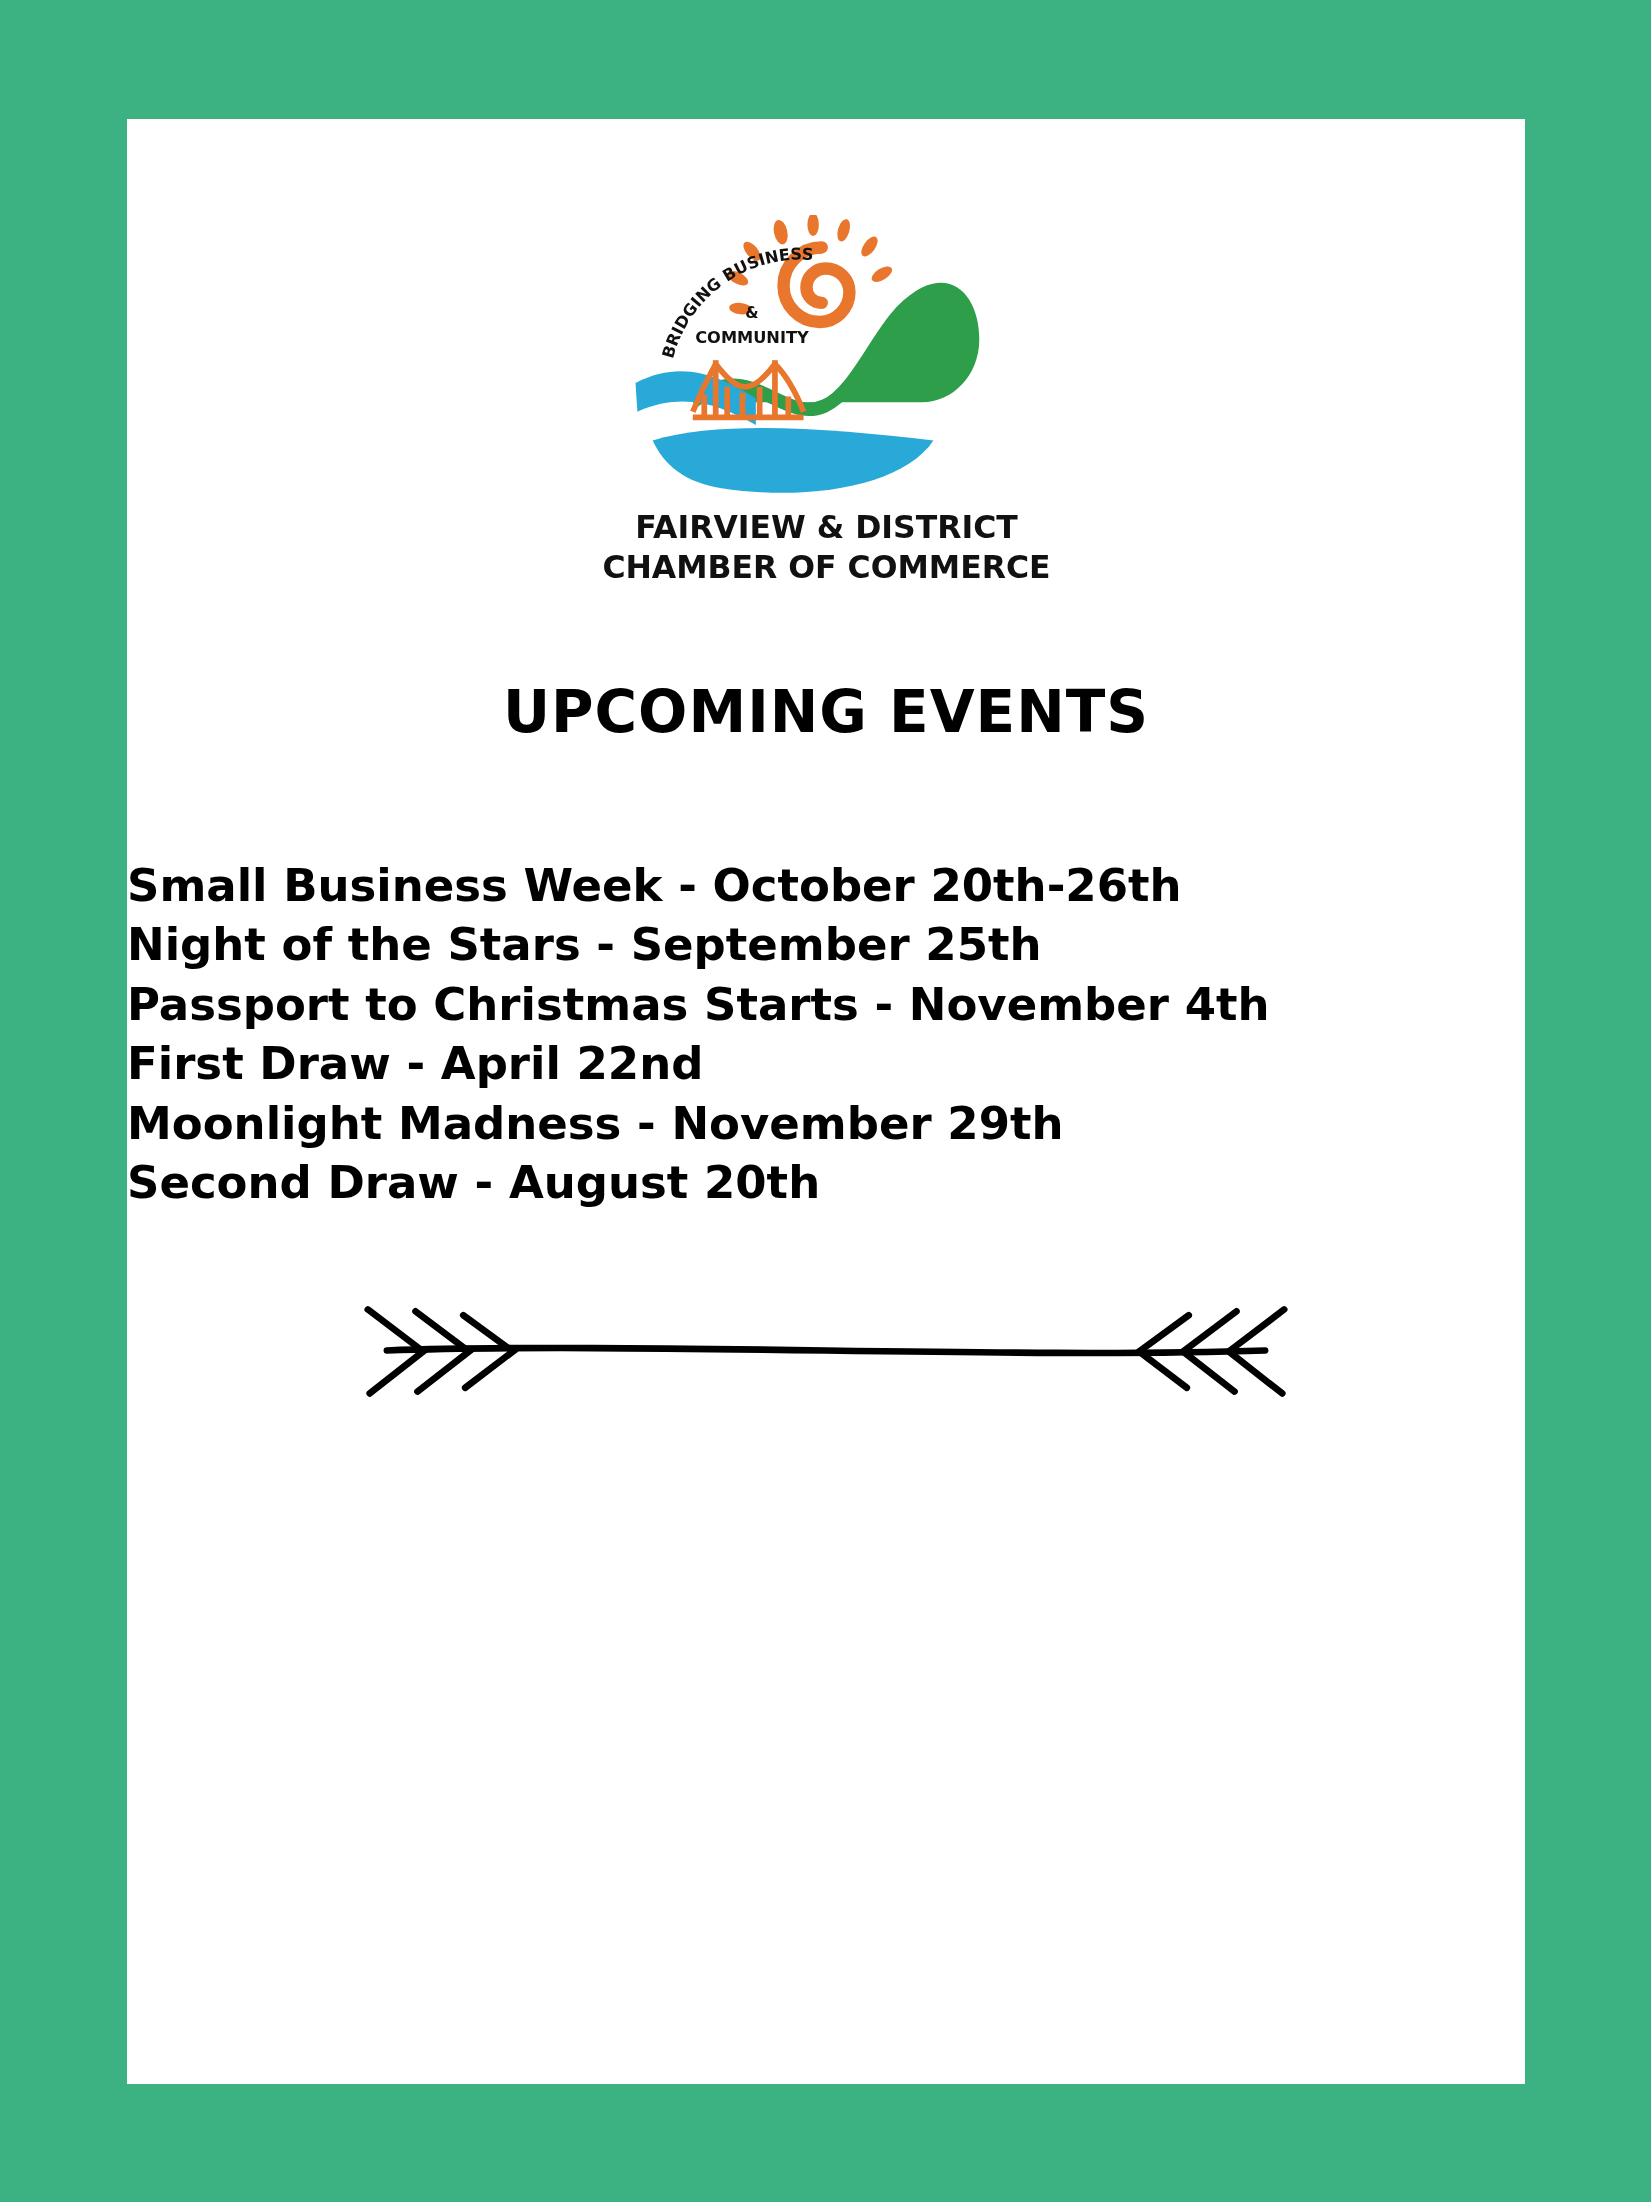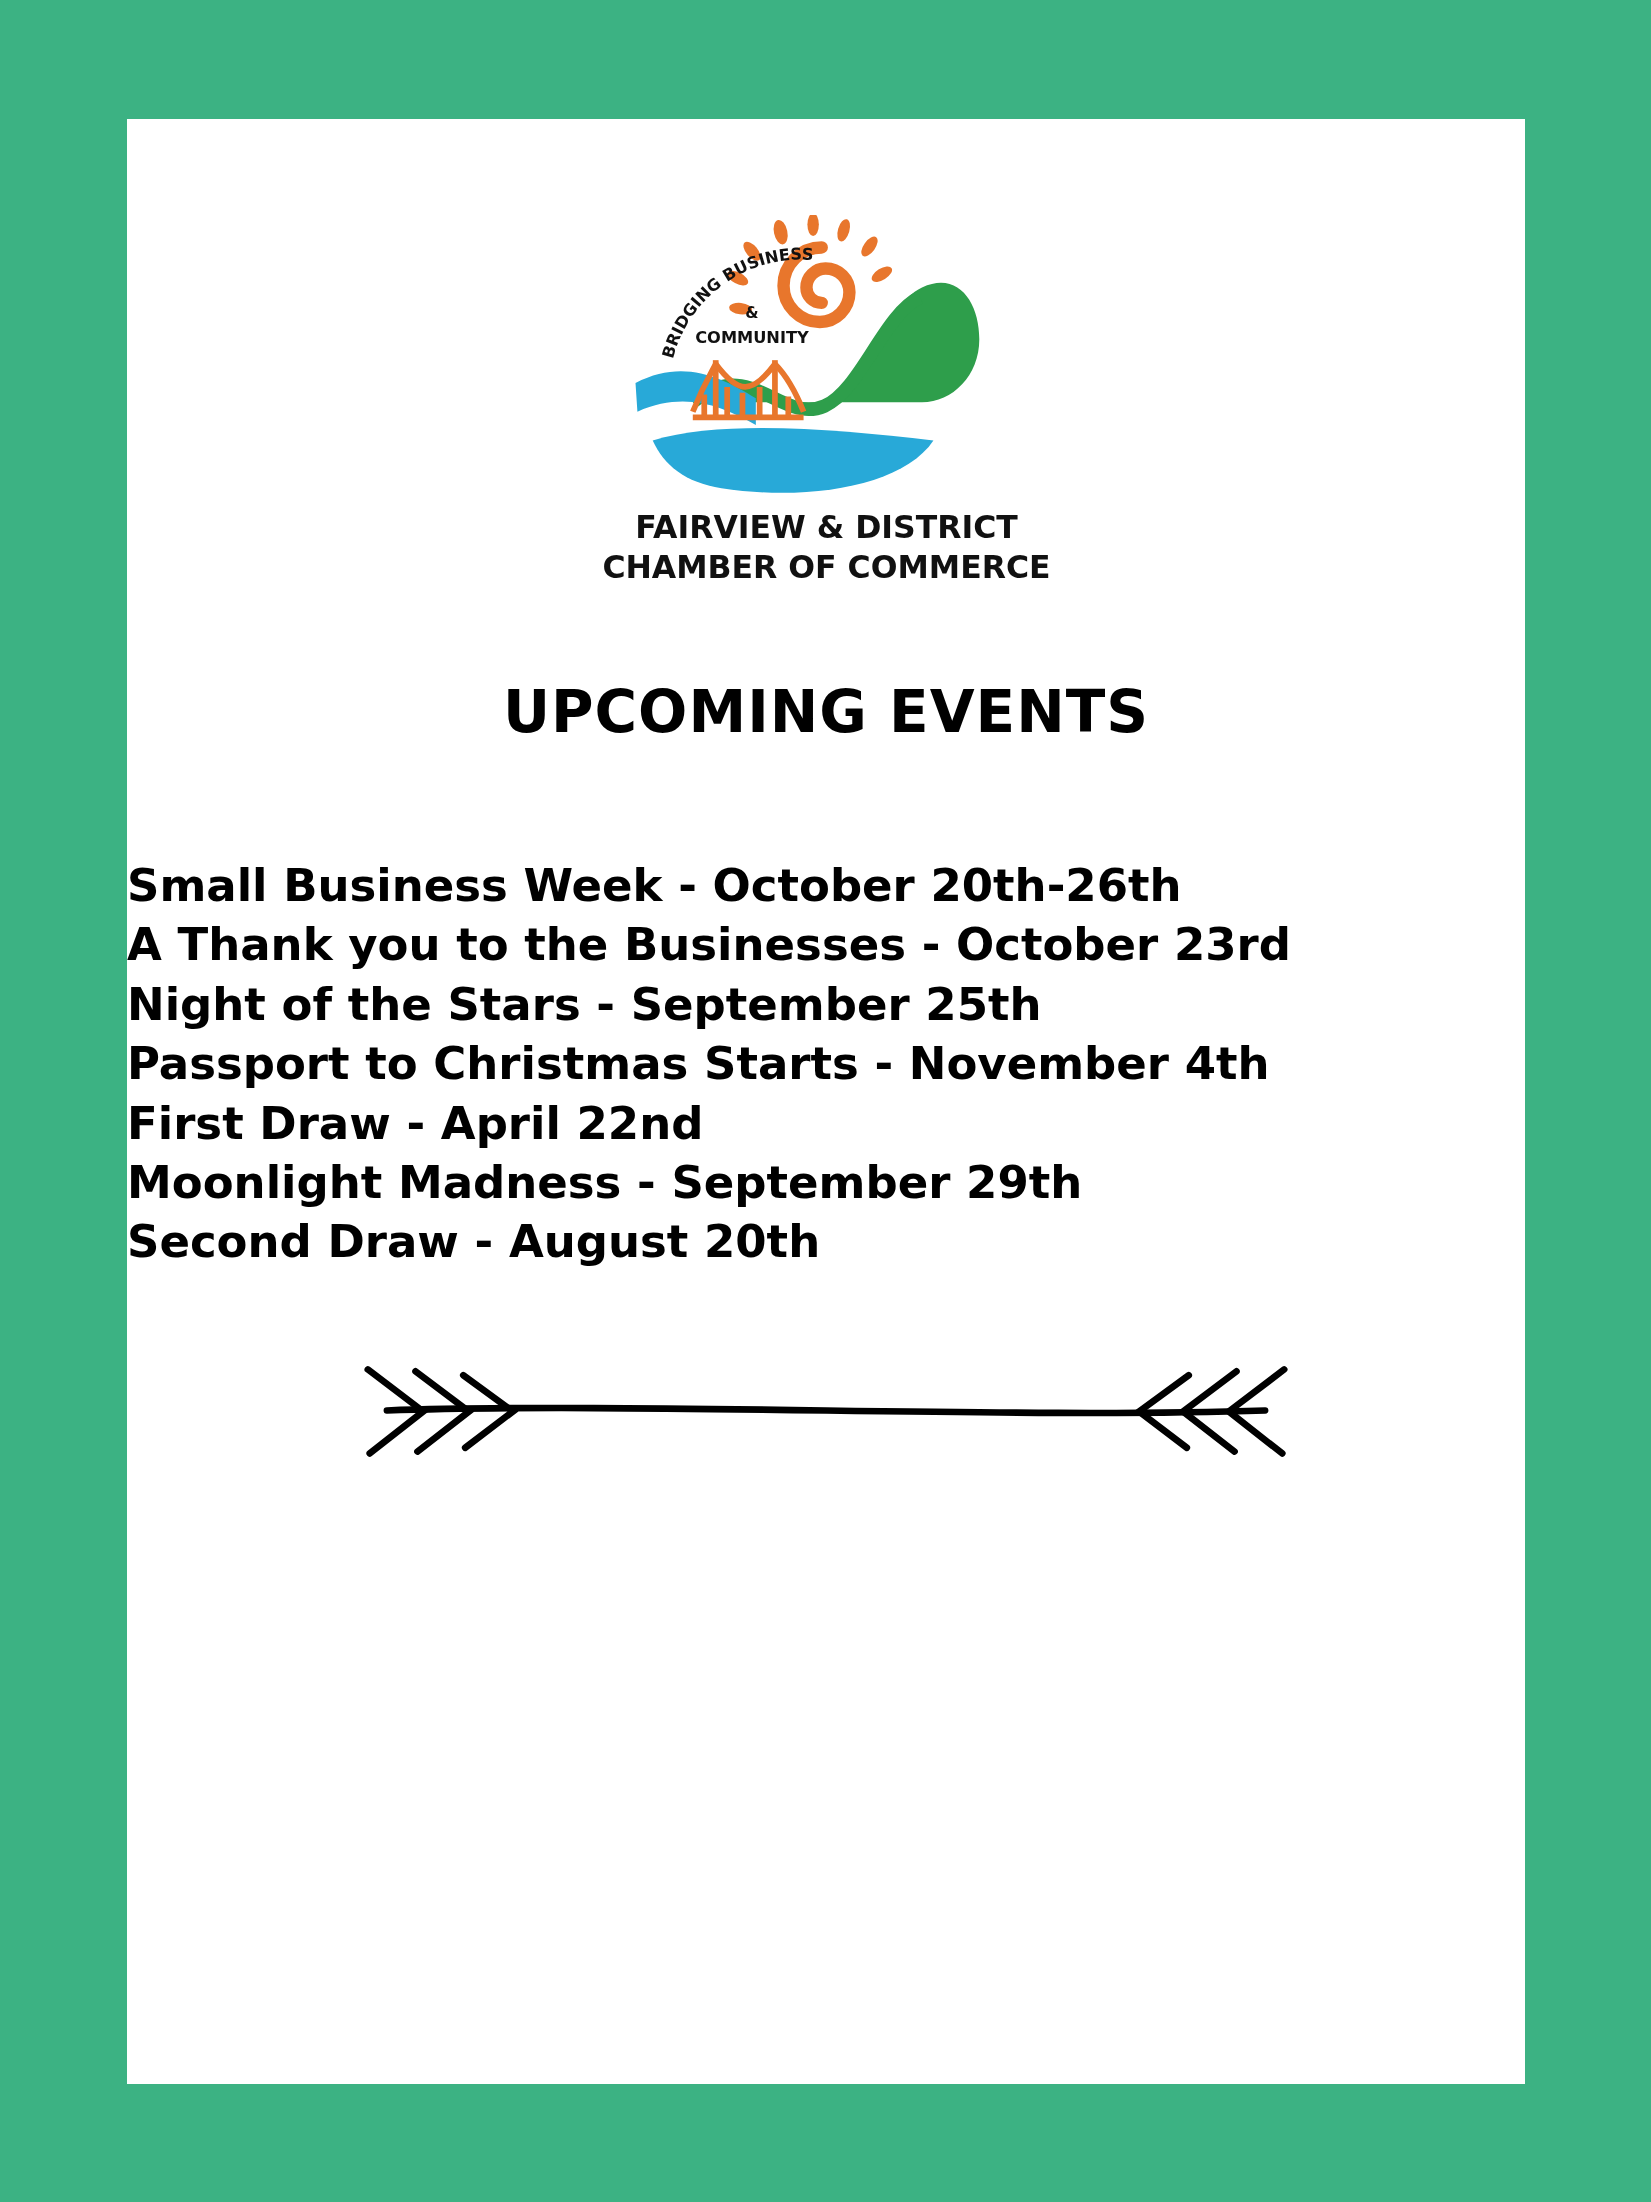--- a/index.html
+++ b/index.html
@@ -125,25 +125,24 @@
 
       <text x="260" y="338" font-family="'DejaVu Sans', sans-serif" font-size="33" font-weight="bold" fill="#111111" text-anchor="middle">FAIRVIEW &amp; DISTRICT</text>
       <text x="260" y="380" font-family="'DejaVu Sans', sans-serif" font-size="33" font-weight="bold" fill="#111111" text-anchor="middle">CHAMBER OF COMMERCE</text>
     </svg>
   </div>
 
   <div class="headline">UPCOMING EVENTS</div>
 
   <div class="events">
     <div class="event-line">Small Business Week - October 20th-26th</div>
-    <div class="event-line">A Thank you to the Businesses - October 23rd</div>
     <div class="event-line">Night of the Stars - September 25th</div>
     <div class="event-line">Passport to Christmas Starts - November 4th</div>
     <div class="event-line">First Draw - April 22nd</div>
-    <div class="event-line">Moonlight Madness - September 29th</div>
+    <div class="event-line">Moonlight Madness - November 29th</div>
     <div class="event-line">Second Draw - August 20th</div>
   </div>
 
   <div class="divider">
     <svg viewBox="0 0 1000 110" xmlns="http://www.w3.org/2000/svg">
       <g stroke="#000000" stroke-width="7" fill="none" stroke-linecap="round">
         <path d="M40 55 C 300 46, 700 64, 960 55"></path>
 
         <path d="M20 12 L 78 56 L 22 100"></path>
         <path d="M70 14 L 126 56 L 72 98"></path>

